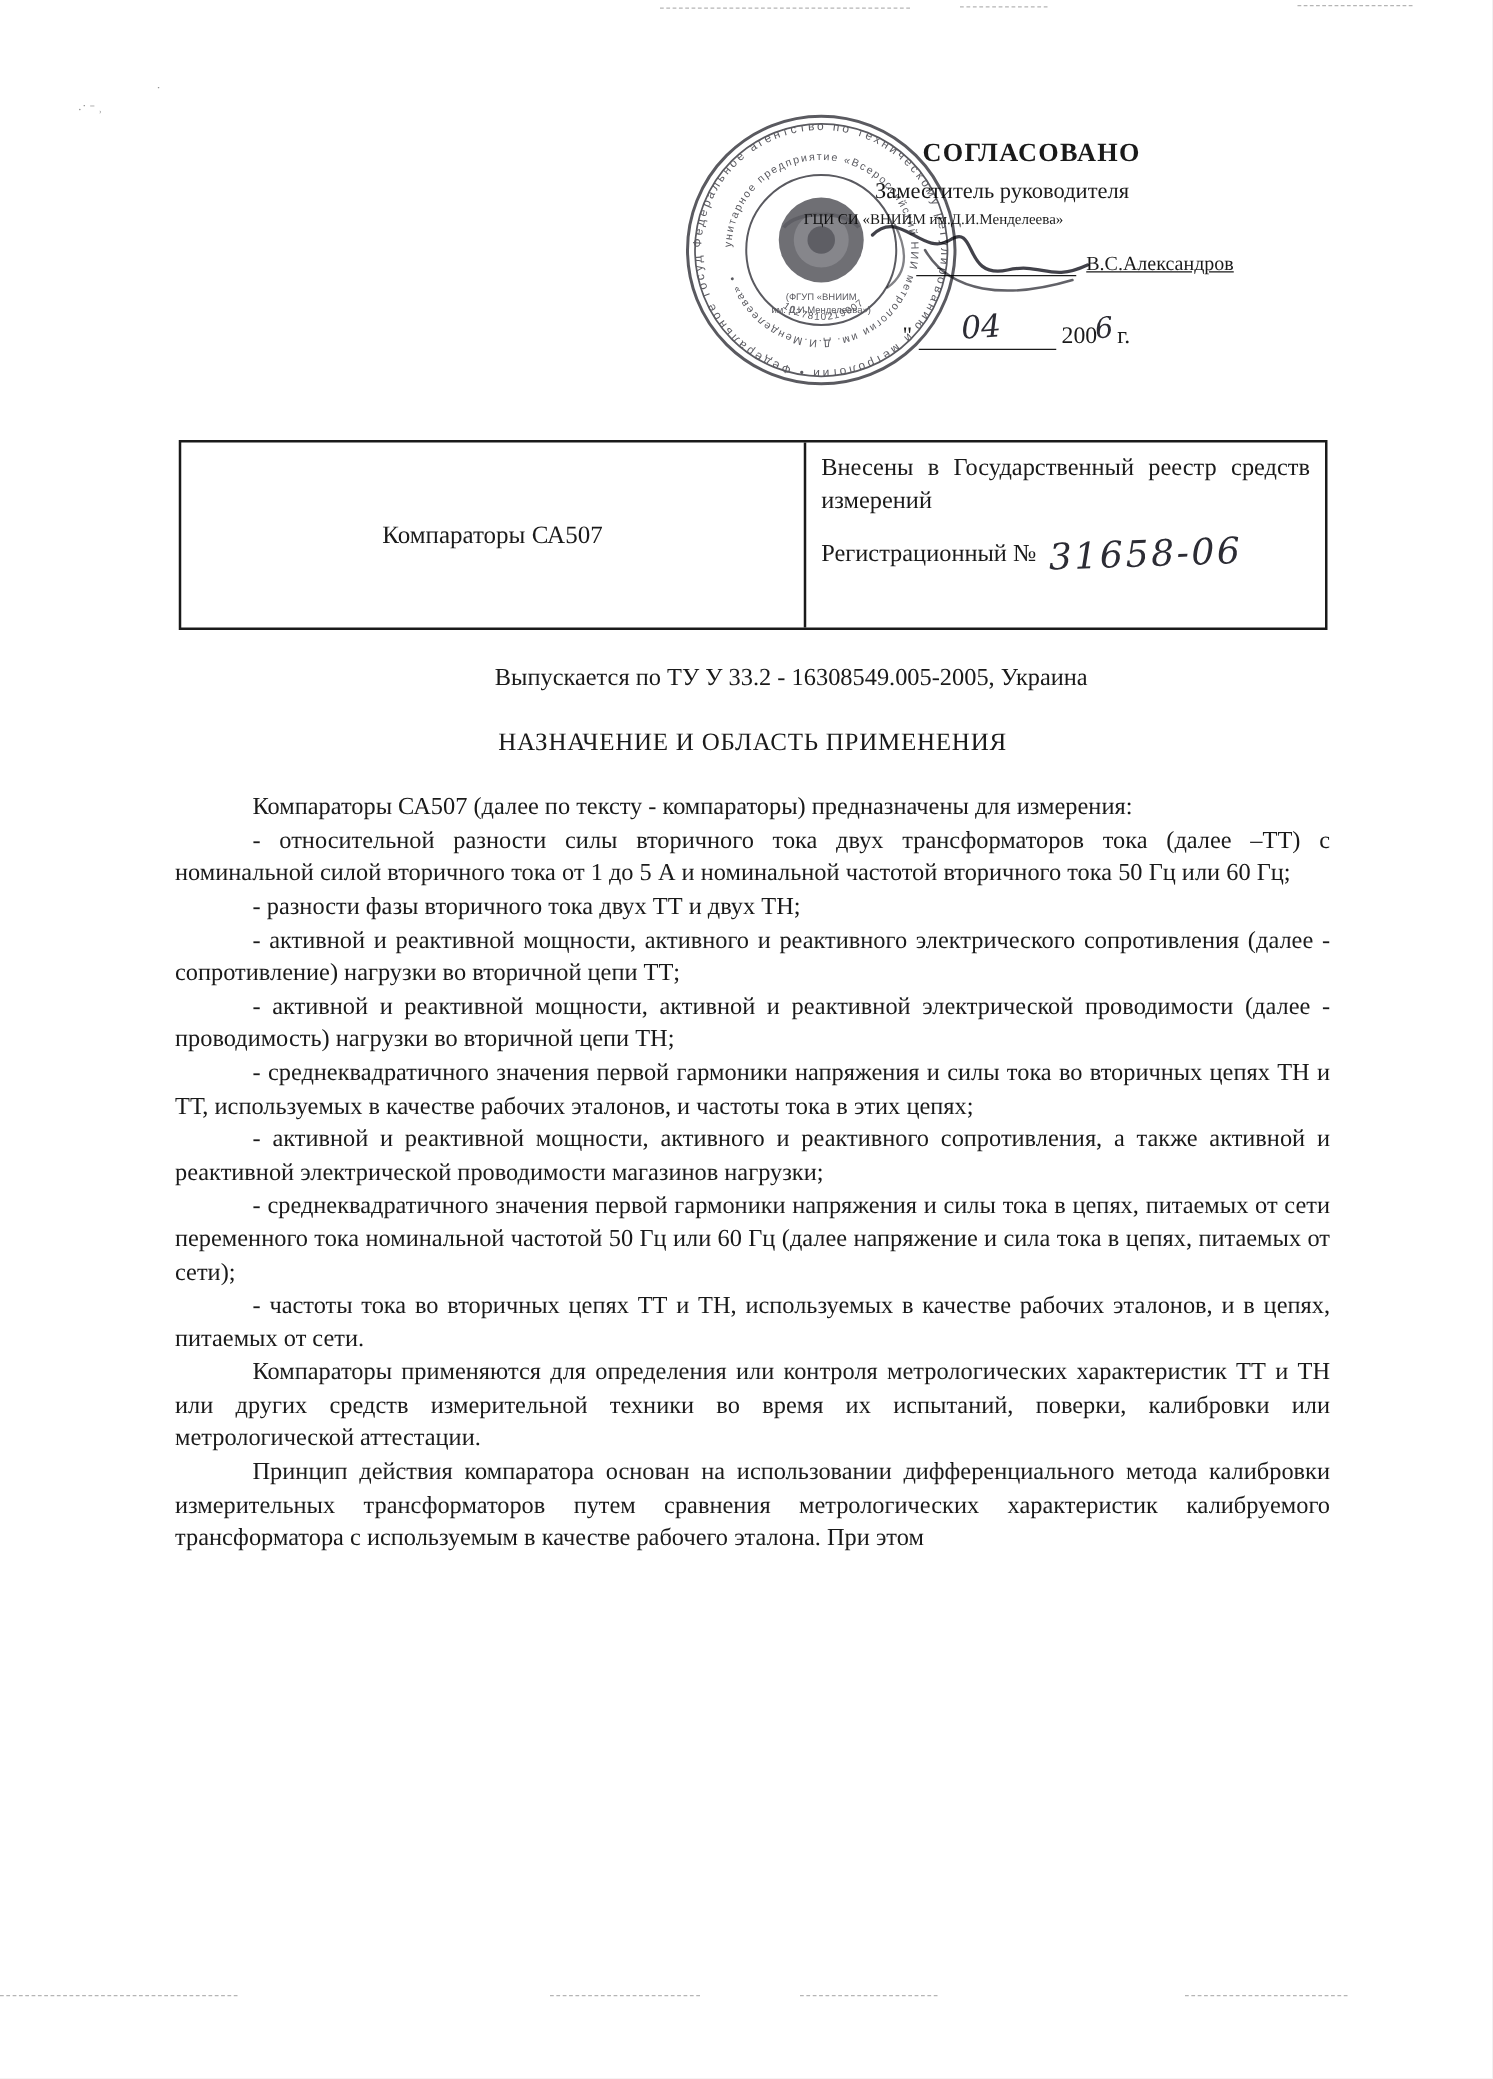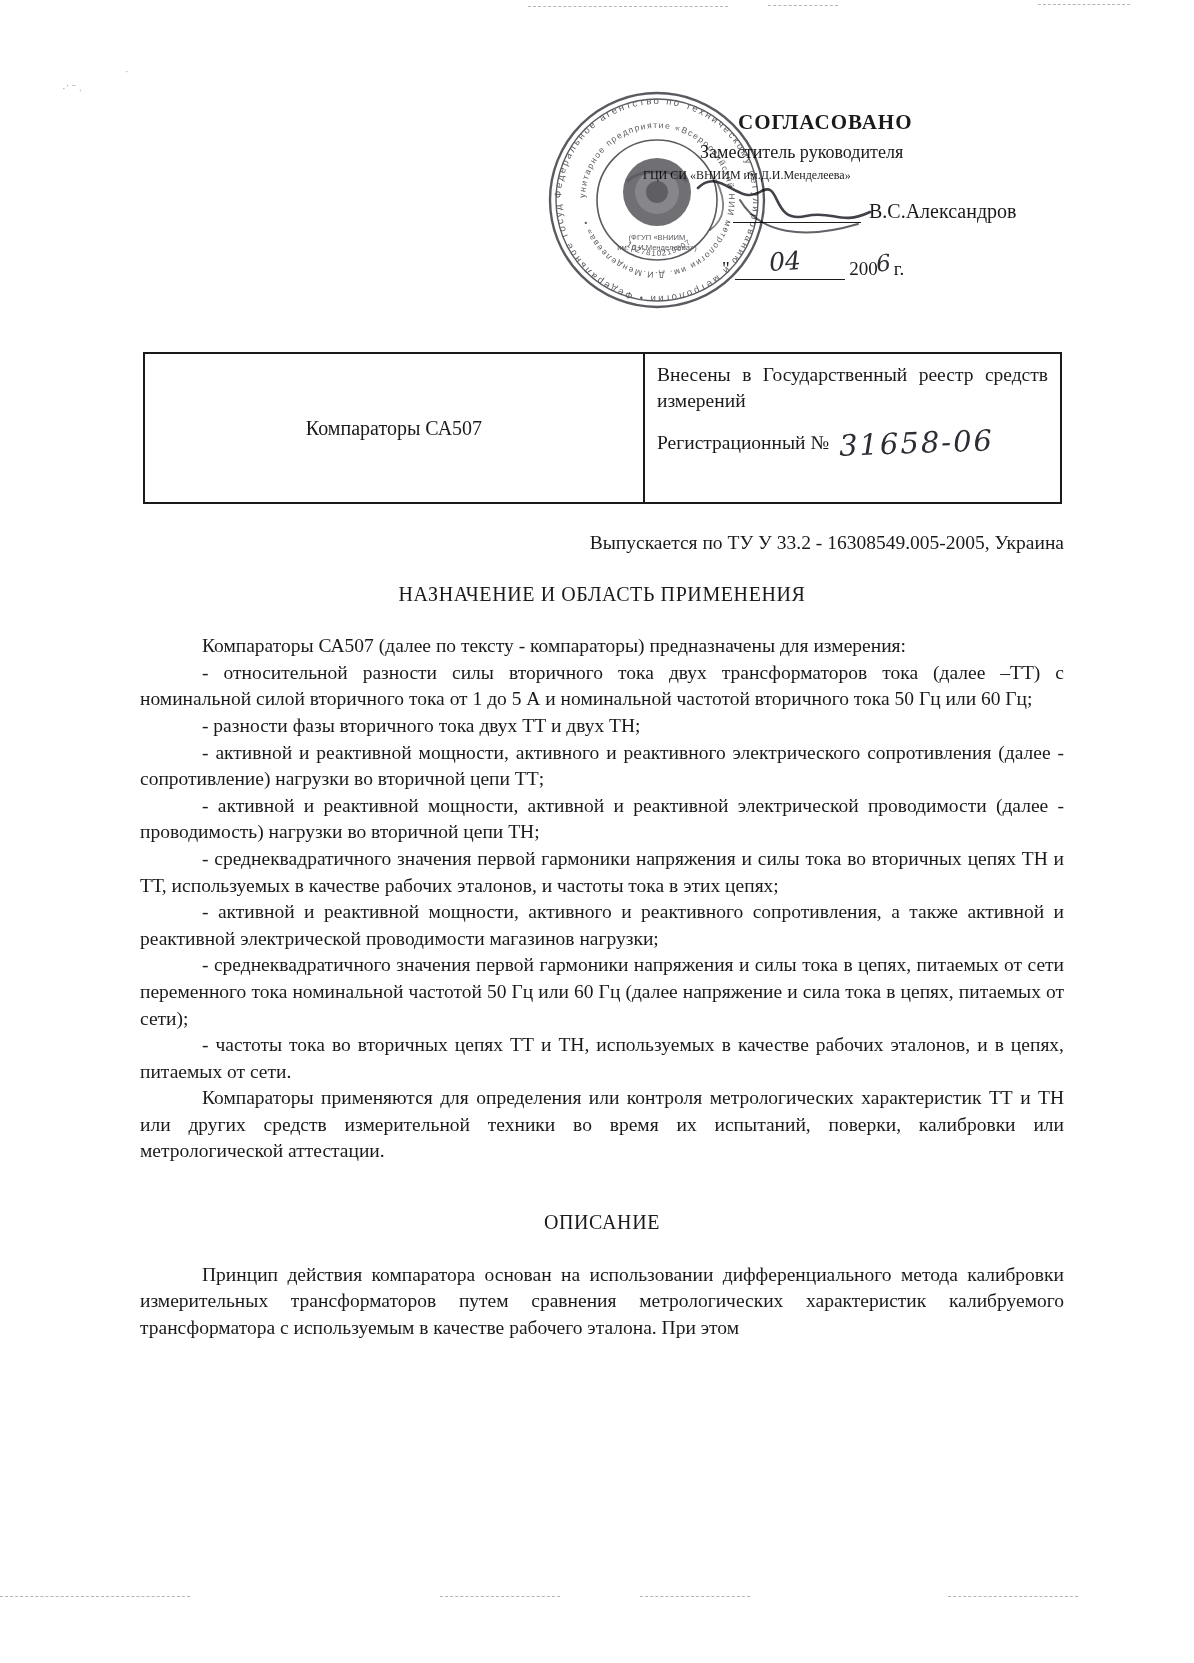--- a/index.html
+++ b/index.html
@@ -17,21 +17,21 @@
   .artifact { position:absolute; border-top:1px dashed rgba(60,60,60,.38); height:0; }
   .speck { position:absolute; color:rgba(60,60,60,.55); font-size:11px; }
 
   
   .approval-title {
     position:absolute; left:738px; top:110px;
     font-size:21px; font-weight:bold; letter-spacing:1px;
   }
   .approval-line1 { position:absolute; left:700px; top:142px; font-size:18px; }
   .approval-line2 { position:absolute; left:643px; top:168px; font-size:12px; }
-  .signature-row { position:absolute; left:733px; top:200px; font-size:20px; }
+  .signature-row { position:absolute; left:733px; top:200px; font-size:16px;text-decoration:underline; }
   .sig-blank { display:inline-block; width:128px; border-bottom:1.6px solid #1a1a1a; height:20px; vertical-align:bottom; }
   .sig-name { margin-left:8px; }
   .date-row { position:absolute; left:722px; top:258px; font-size:19px; }
   .date-blank { display:inline-block; position:relative; width:110px; border-bottom:1.6px solid #1a1a1a; height:20px; vertical-align:bottom; }
   .date-blank-sm { display:inline-block; position:relative; width:16px; height:20px; vertical-align:bottom; }
   .handwritten {
     font-family:"DejaVu Serif", serif; font-style:italic; color:#2c2c34;
   }
   .hw-day { position:absolute; left:34px; top:-12px; font-size:25px; transform:rotate(-4deg); }
   .hw-year { position:absolute; left:-2px; top:-10px; font-size:23px; transform:rotate(-6deg); }
@@ -60,21 +60,21 @@
   .reg-right { flex:1; padding:8px 12px 6px 12px; font-size:19.5px; line-height:26px; box-sizing:border-box; }
   .reg-right-top { margin:0; text-align:justify; }
   .reg-number-line { margin-top:16px; }
   .reg-replaced-line { margin-top:2px; }
 
   
   .doc-body {
     position:absolute; left:140px; top:530px; width:924px;
     font-size:19.5px; line-height:26.6px; text-align:justify;
   }
-  .issued-line { margin:0 0 16px 0; text-indent:62px; text-align:right; }
+  .issued-line { margin:0 0 16px 0; text-indent:62px; text-align:center; }
   .section-title {
     text-align:center; font-weight:normal; font-size:20px; letter-spacing:.6px;
     margin:24px 0 26px 0; text-indent:0;
   }
   .section-title-2 { margin-top:44px; }
   .body-p { margin:0; text-indent:62px; }
 </style>
 </head>
 <body>
 
@@ -160,18 +160,17 @@
     <p class="body-p">- относительной разности силы вторичного тока двух трансформаторов тока (далее –ТТ) с номинальной силой вторичного тока от 1 до 5 А и номинальной частотой вторичного тока 50 Гц или 60 Гц;</p>
     <p class="body-p">-  разности фазы вторичного тока двух ТТ и двух ТН;</p>
     <p class="body-p">- активной и реактивной мощности, активного и реактивного электрического сопротивления (далее - сопротивление) нагрузки во вторичной цепи ТТ;</p>
     <p class="body-p">- активной и реактивной мощности, активной и реактивной электрической проводимости (далее - проводимость) нагрузки во вторичной цепи ТН;</p>
     <p class="body-p">- среднеквадратичного значения первой гармоники напряжения и силы тока во вторичных цепях ТН и ТТ, используемых в качестве рабочих эталонов, и частоты тока в этих цепях;</p>
     <p class="body-p">- активной и реактивной мощности, активного и реактивного сопротивления, а также активной и реактивной электрической проводимости магазинов нагрузки;</p>
     <p class="body-p">- среднеквадратичного значения первой гармоники напряжения и силы тока в цепях, питаемых от сети переменного тока номинальной частотой 50 Гц или 60 Гц (далее напряжение и сила тока в цепях, питаемых от сети);</p>
     <p class="body-p">- частоты тока во вторичных цепях ТТ и ТН, используемых в качестве рабочих эталонов, и в цепях, питаемых от сети.</p>
     <p class="body-p">Компараторы применяются для определения или контроля метрологических характеристик ТТ и ТН или других средств измерительной техники во время их испытаний, поверки, калибровки или метрологической аттестации.</p>
 
-    <h2 class="section-title section-title-2">ОПИСАНИЕ</h2>
 
     <p class="body-p">Принцип действия компаратора основан на использовании дифференциального метода калибровки измерительных трансформаторов путем сравнения метрологических характеристик калибруемого трансформатора с используемым в качестве рабочего эталона. При этом</p>
   </div>
 
 </div>
 
 </body></html>

